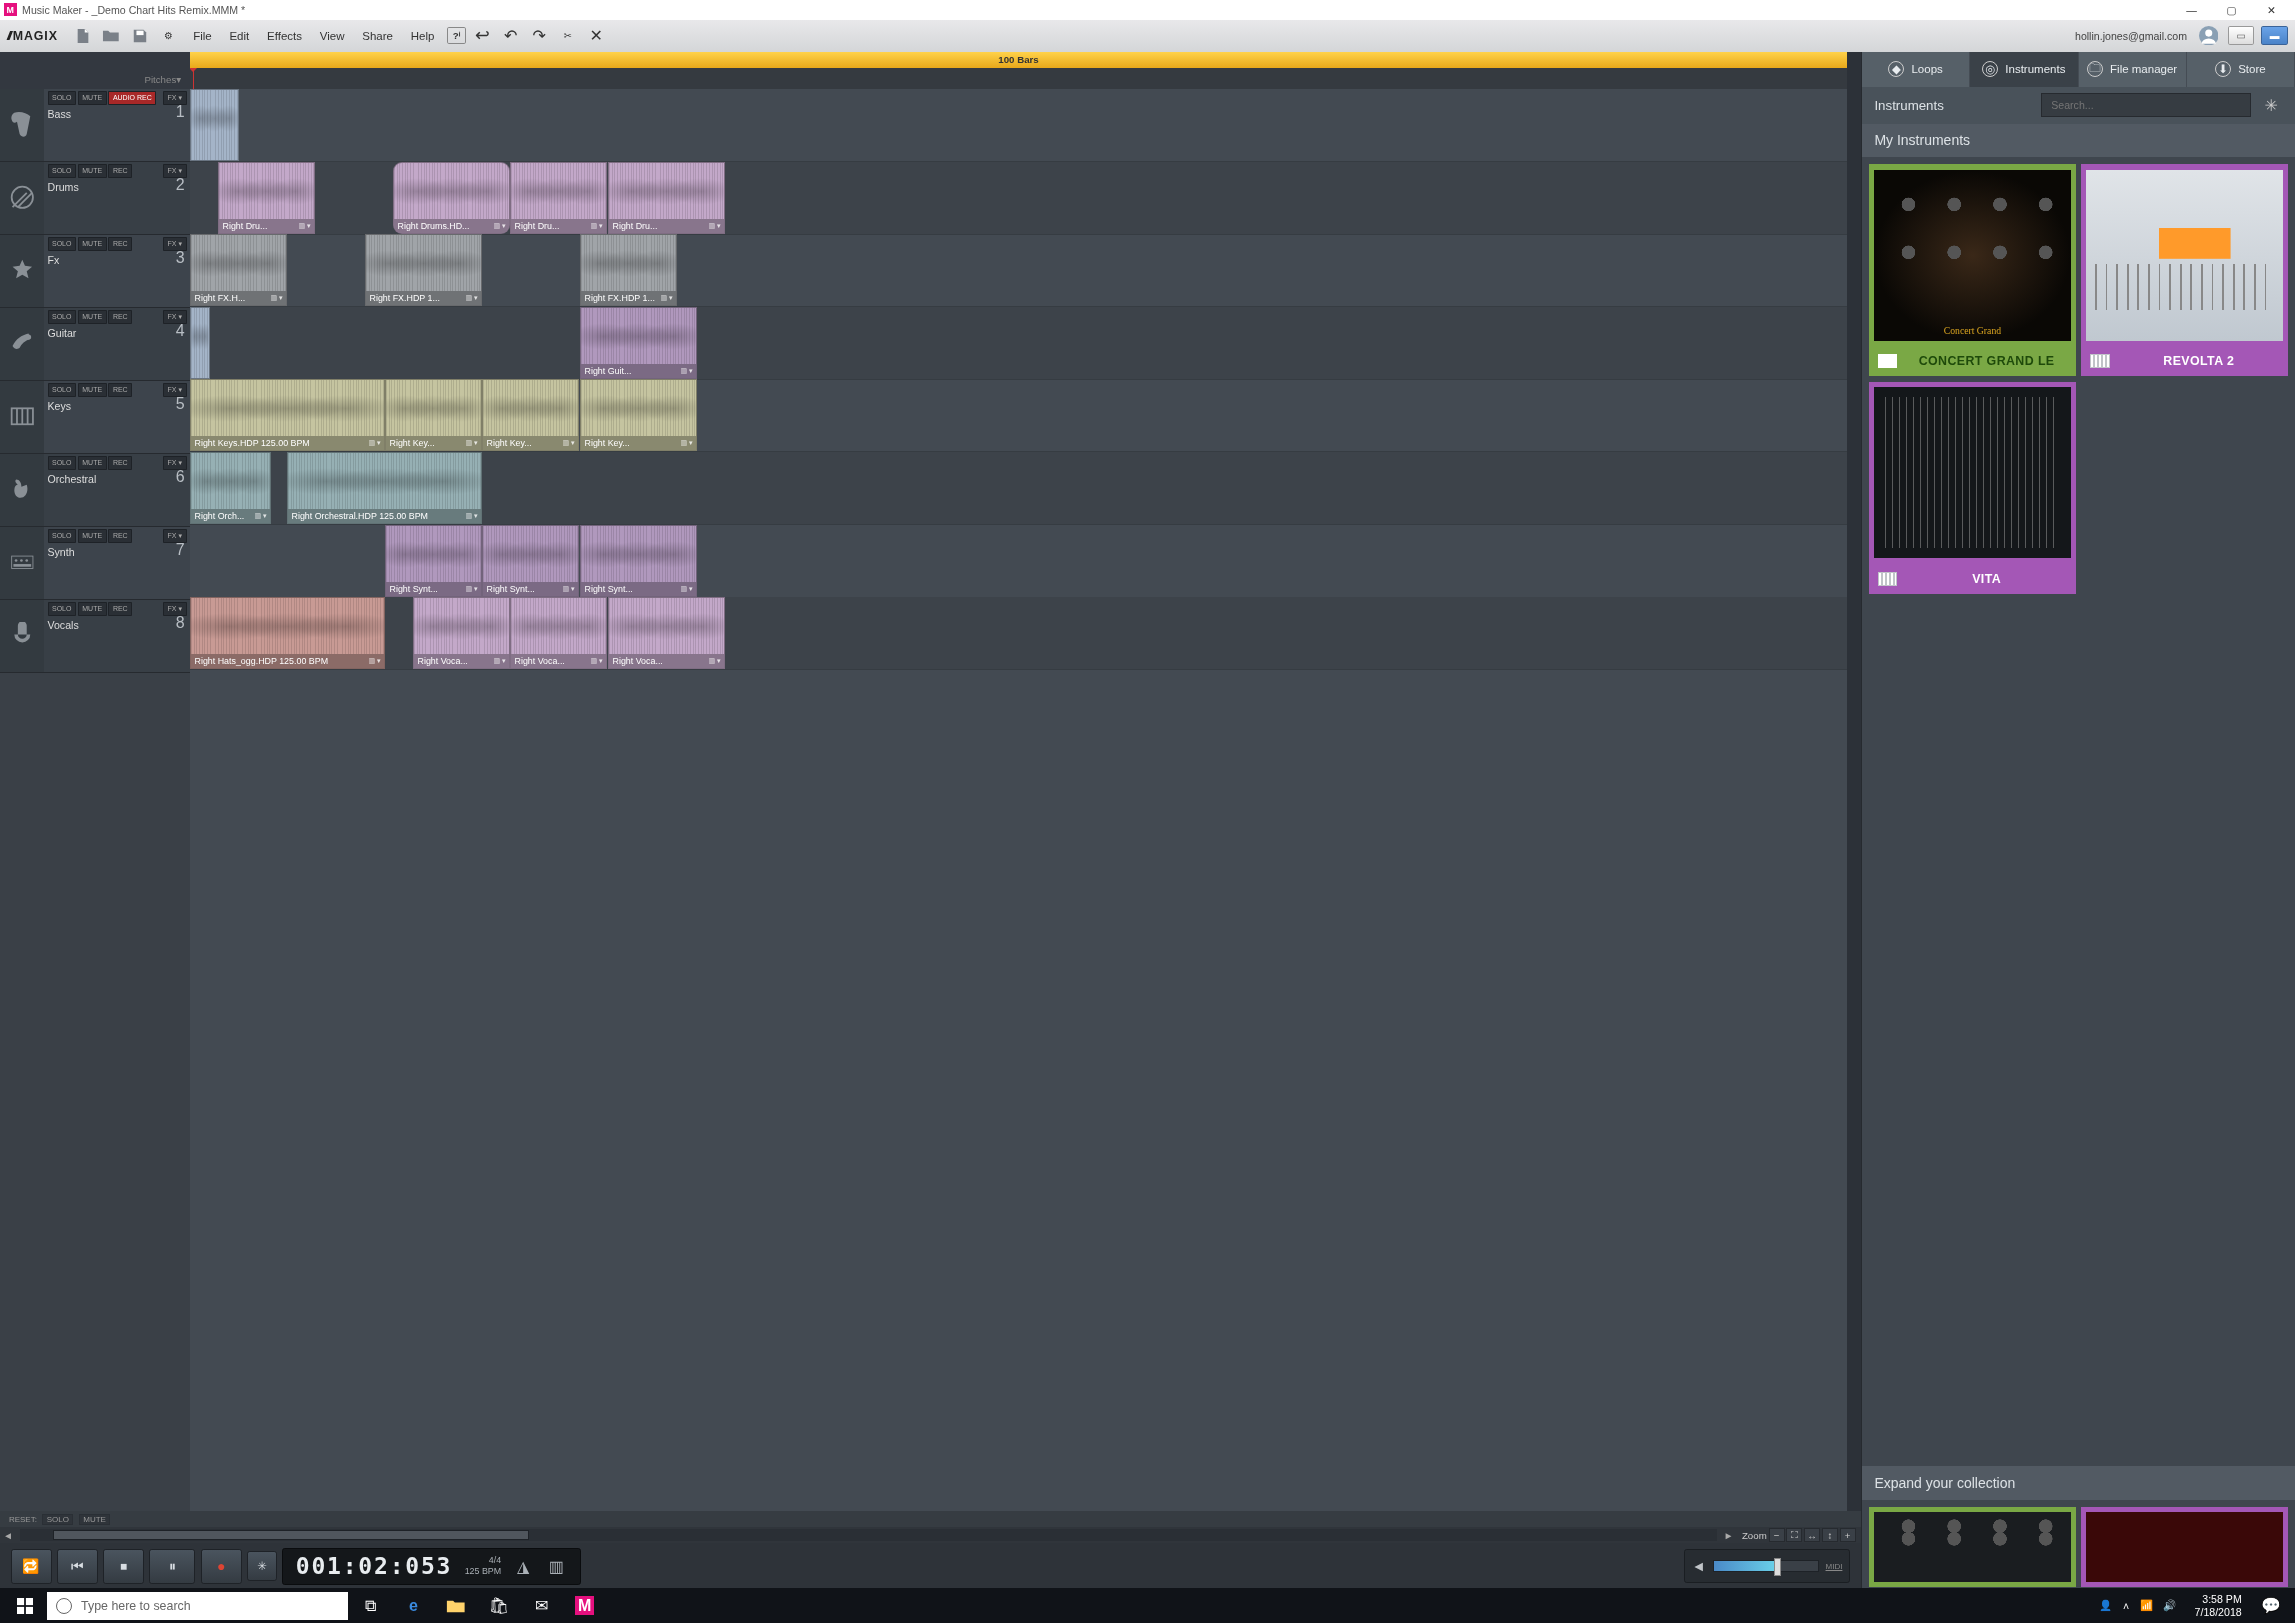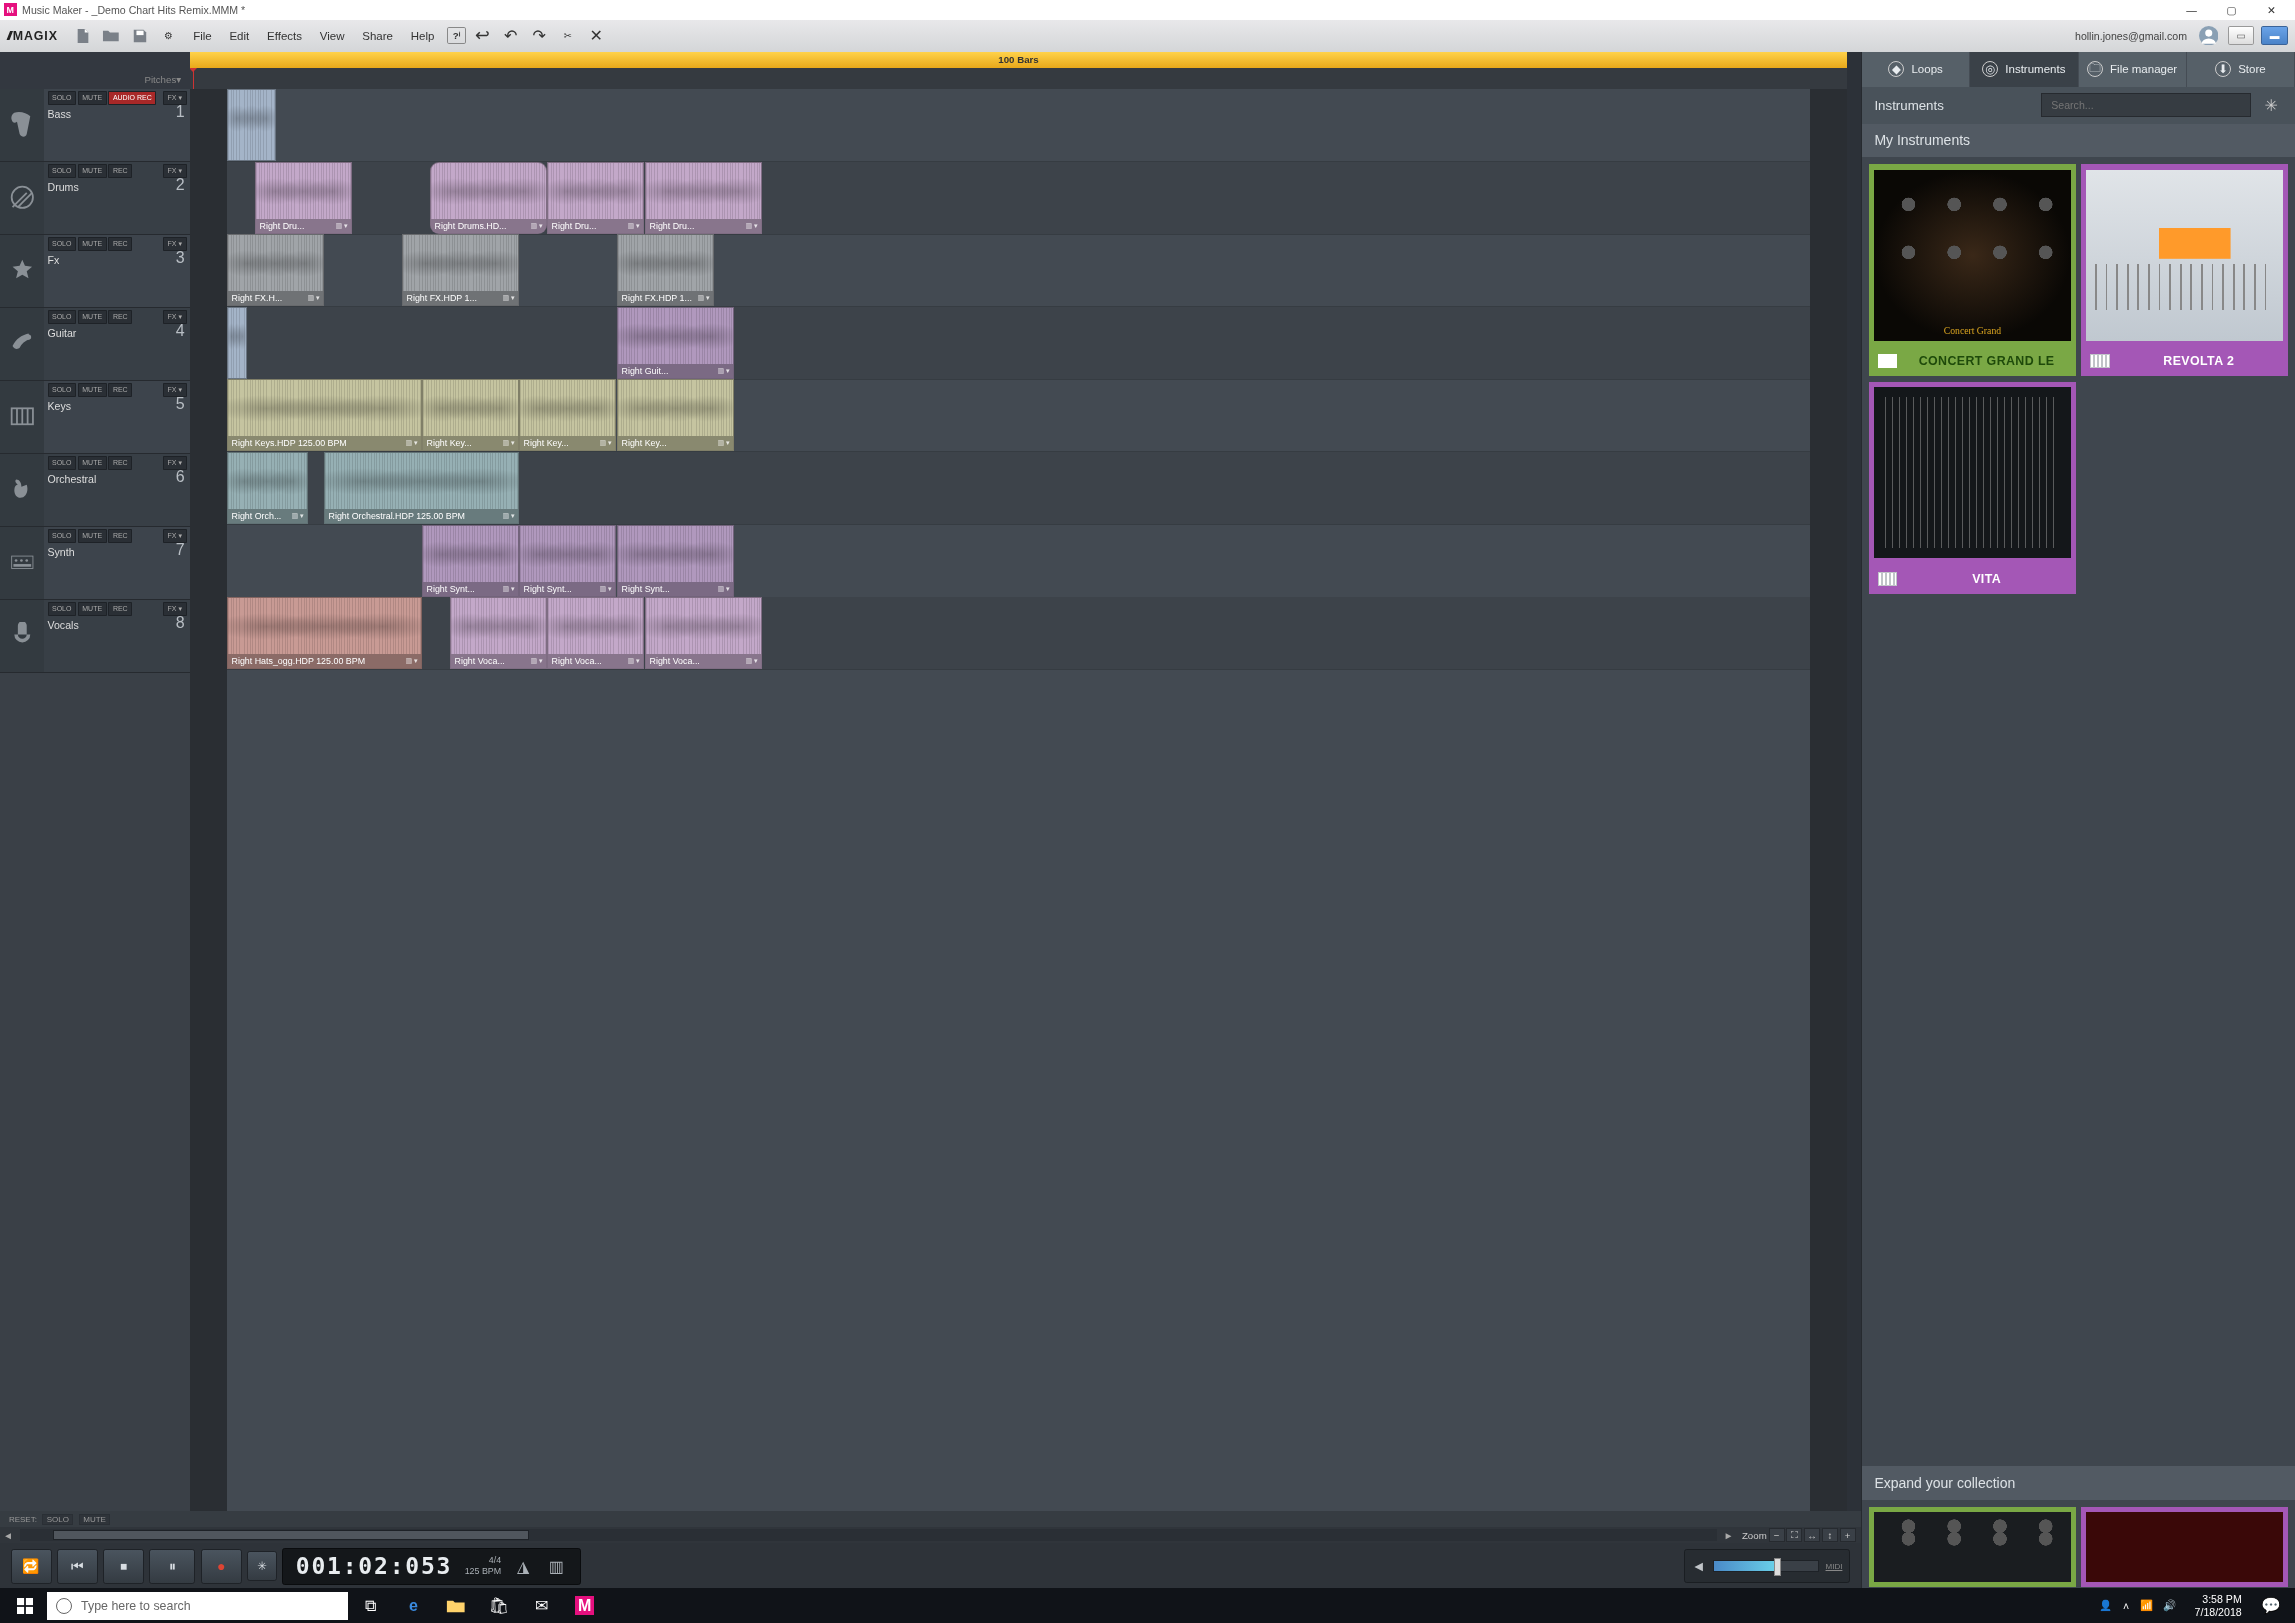--- a/index.html
+++ b/index.html
@@ -34,21 +34,21 @@
 .timelinehdr .ruler { flex: 1; position: relative; background: #353a40; overflow:hidden; }
 .barsribbon { position:absolute; top:0; left:0; right:0; height:16px; background:linear-gradient(#ffd24a,#e8a81a); color:#333; font-size:9.7px; font-weight:bold; text-align:center; line-height:16px;}
 .tickrow { position:absolute; bottom:0; left:0; right:0; height:17.7px; }
 .tick { position:absolute; bottom:0; color:#aaa; font-size:9.7px; }
 .tick::before { content:''; position:absolute; left:0; top:-3.5px; width:0.9px; height:3.5px; background:#888;}
 .playhead { position:absolute; top:16px; bottom:-708px; width:1.8px; background:#c33; left:2.7px; z-index:10;}
 .playhead::before { content:''; position:absolute; top:0; left:-3.5px; border:4.4px solid transparent; border-top-color:#c33;}
 .vscroll { width: 14px; background:#2c3138; }
 
 
-.tracks { flex: 1; display: flex; overflow: hidden; position:relative;gap:37px; }
+.tracks { flex: 1; display: flex; overflow: hidden; position:relative; }
 .trackheads { width: 190px; background: #3a4047; display: flex; flex-direction: column; }
 .trackhead { height: 73px; display: flex; border-bottom: 0.9px solid #262a2f; background:#3d444c; }
 .trackhead.odd { background:#383f46; }
 .trackicon { width: 44px; display: flex; align-items: center; justify-content: center; background:#333a40; color:#888;}
 .trackicon svg { width:26.6px; height:26.6px; fill:#8a9096; }
 .trackbody { flex: 1; padding: 2.7px 3.5px; position: relative; }
 .trackbtns { display: flex; gap: 1.8px; margin-bottom: 3.5px; }
 .tbtn { font-size: 7px; padding: 1.8px 3.5px; background: #2a2f35; border: 0.9px solid #1e2227; color: #aaa; border-radius:0.9px;}
 .tbtn.audio { background: #a82828; color: #fff; }
 .tbtn.fx { margin-left:auto; }

